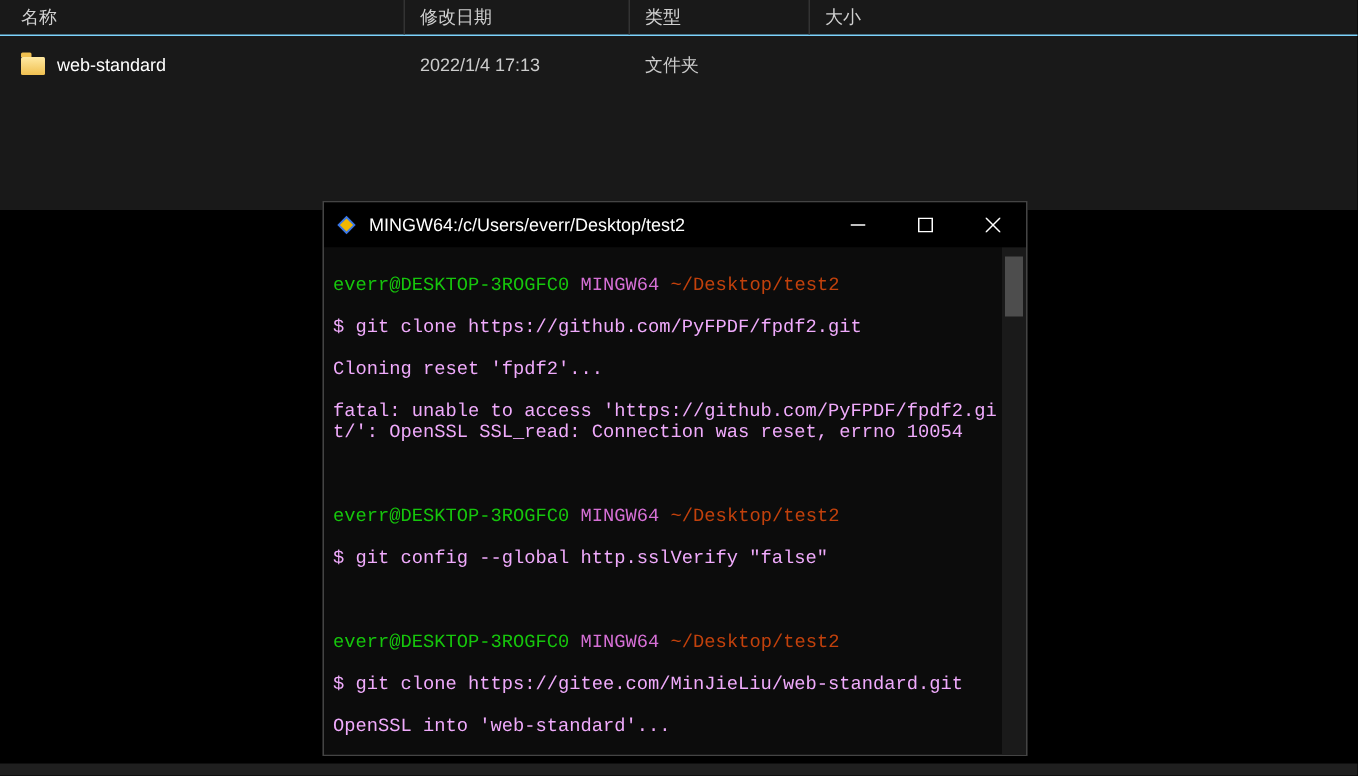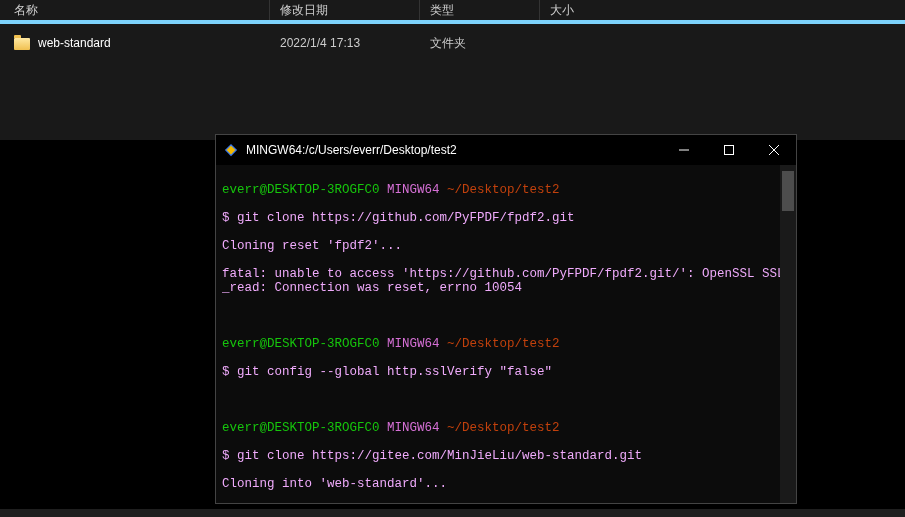--- a/index.html
+++ b/index.html
@@ -15,21 +15,21 @@
 .explorer {
   position: absolute;
   top: 0; left: 0; right: 0;
   height: 140px;
   background: #191919;
 }
 .explorer-header {
   display: flex;
   font-size: 12px;
   color: #d0d0d0;
-  border-bottom: 4px solid #7dd3fc;
+  border-bottom: 1px solid #7dd3fc;
   height: 24px;
   align-items: center;
 }
 .col-name { width: 270px; padding-left: 14px; border-right: 1px solid #333; height: 100%; display: flex; align-items: center; }
 .col-date { width: 150px; padding-left: 10px; border-right: 1px solid #333; height: 100%; display: flex; align-items: center; }
 .col-type { width: 120px; padding-left: 10px; border-right: 1px solid #333; height: 100%; display: flex; align-items: center; }
 .col-size { width: 100px; padding-left: 10px; height: 100%; display: flex; align-items: center; }
 .explorer-row {
   display: flex;
   font-size: 12px;
@@ -56,21 +56,21 @@
 }
 .row-name { width: 270px; display: flex; align-items: flex-end; }
 .row-date { width: 150px; padding-left: 10px; color: #ccc; }
 .row-type { width: 120px; padding-left: 10px; color: #ccc; }
 .row-size { width: 100px; padding-left: 10px; color: #ccc; }
 
 .terminal {
   position: absolute;
   top: 134px;
   left: 215px;
-  width: 582px;
+  width: 470px;
   height: 370px;
   background: #0c0c0c;
   border: 1px solid #444;
   display: flex;
   flex-direction: column;
 }
 .titlebar {
   height: 30px;
   background: #000;
   display: flex;
@@ -181,21 +181,21 @@
 <div><span class="prompt-green">everr@DESKTOP-3ROGFC0</span> <span class="prompt-magenta">MINGW64</span> <span class="prompt-yellow">~/Desktop/test2</span></div>
 <div class="term-white">$ git clone https://github.com/PyFPDF/fpdf2.git</div>
 <div class="term-white">Cloning reset 'fpdf2'...</div>
 <div class="term-white">fatal: unable to access 'https://github.com/PyFPDF/fpdf2.git/': OpenSSL SSL_read: Connection was reset, errno 10054</div>
 <div class="blank-line"></div>
 <div><span class="prompt-green">everr@DESKTOP-3ROGFC0</span> <span class="prompt-magenta">MINGW64</span> <span class="prompt-yellow">~/Desktop/test2</span></div>
 <div class="term-white">$ git config --global http.sslVerify "false"</div>
 <div class="blank-line"></div>
 <div><span class="prompt-green">everr@DESKTOP-3ROGFC0</span> <span class="prompt-magenta">MINGW64</span> <span class="prompt-yellow">~/Desktop/test2</span></div>
 <div class="term-white">$ git clone https://gitee.com/MinJieLiu/web-standard.git</div>
-<div class="term-white">Cloning into 'web-standard'...</div>
+<div class="term-white">OpenSSL into 'web-standard'...</div>
 
 
 
 
 
 
 
 
 
   </div>

